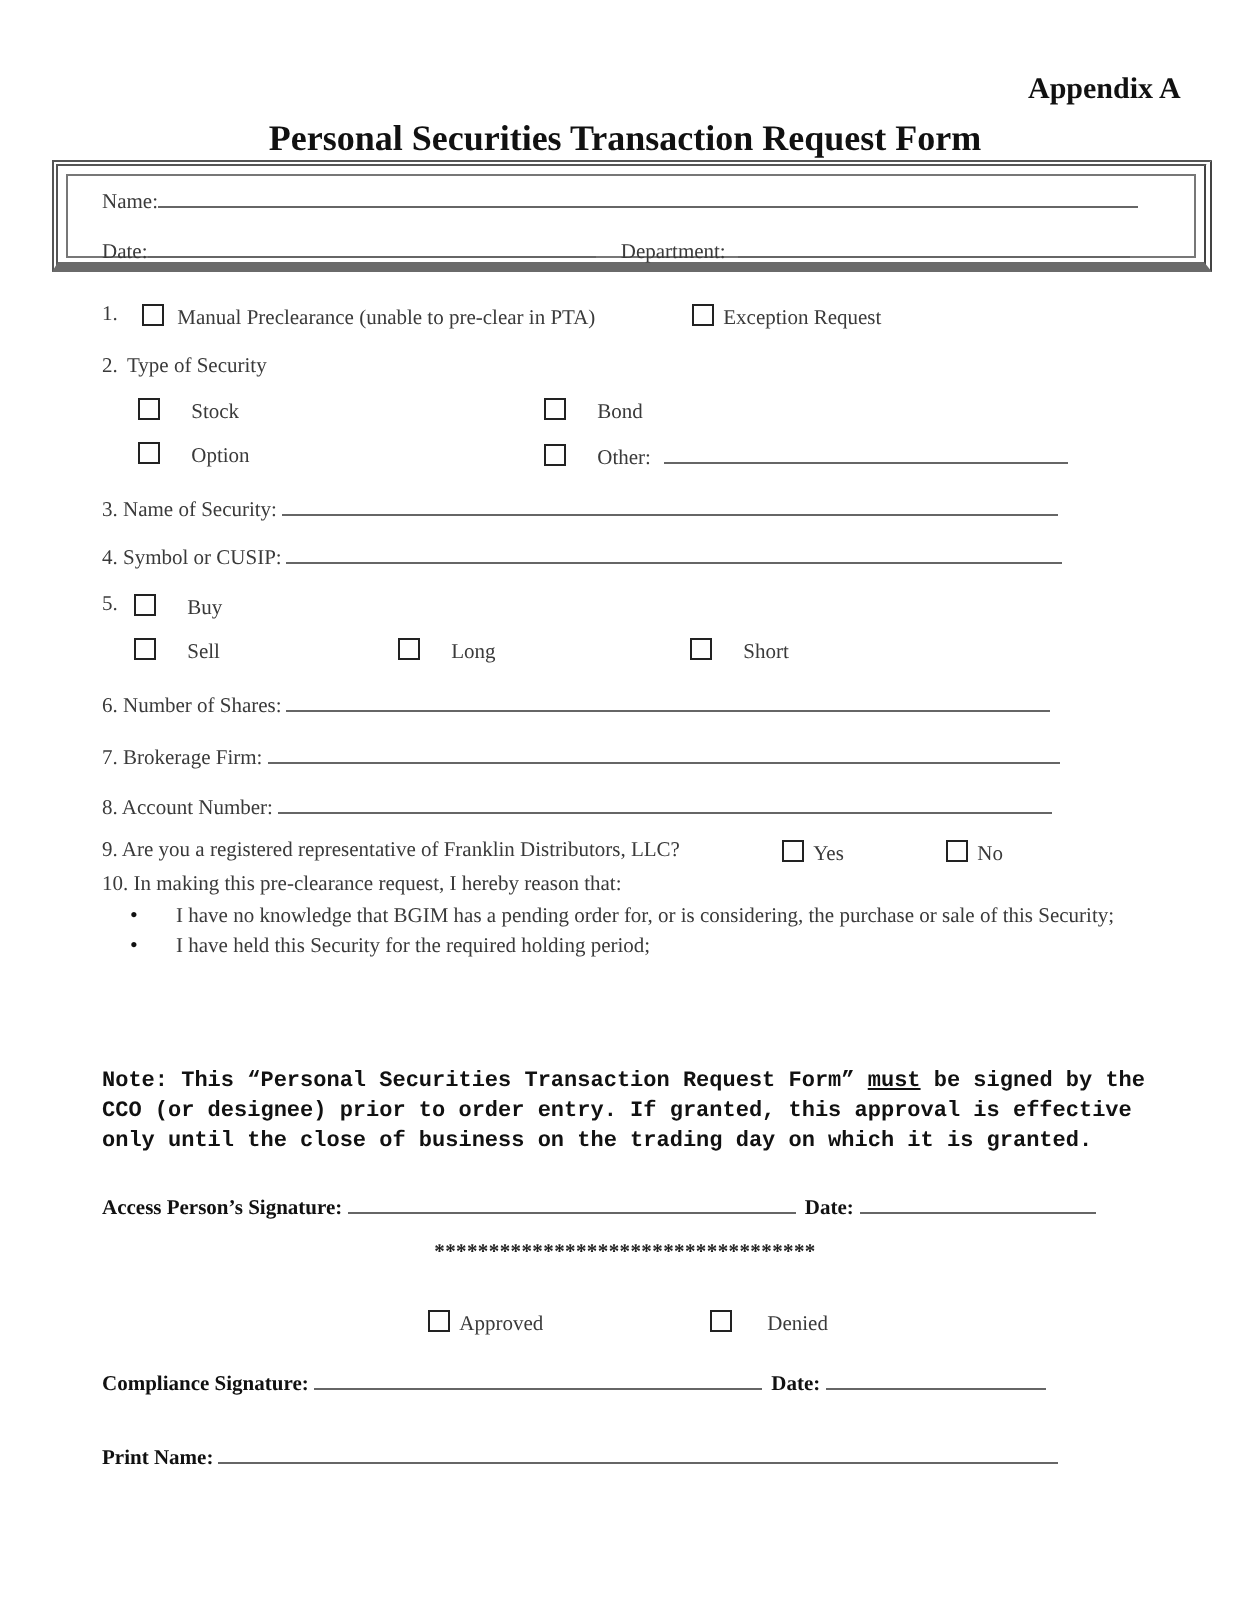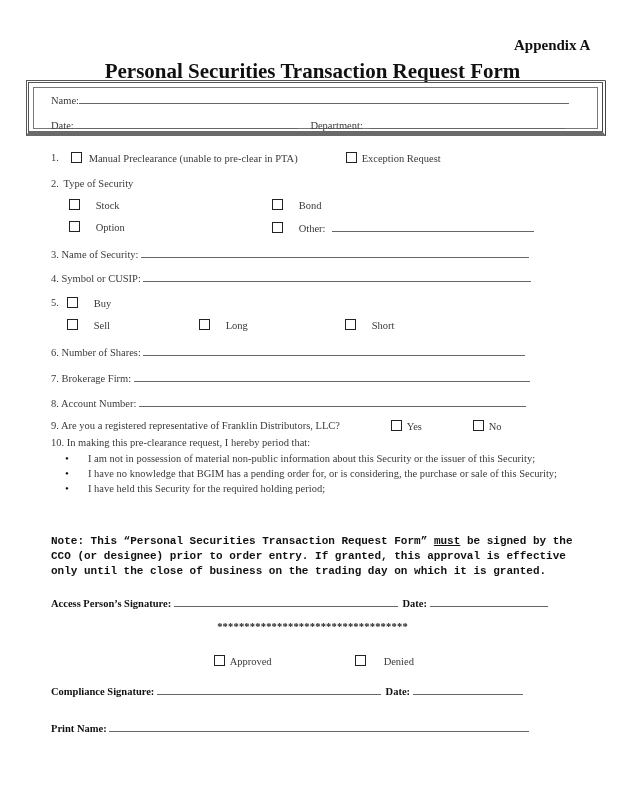--- a/index.html
+++ b/index.html
@@ -1,20 +1,20 @@
 <!DOCTYPE html>
 <html><head>
 <meta charset="utf-8">
 <style>
   * { box-sizing: border-box; margin: 0; padding: 0; }
   html, body { width: 625px; height: 810px; background: #ffffff; overflow: hidden; }
   body { position: relative; font-family: "Liberation Serif", "DejaVu Serif", serif; color: #3a3a3a; font-size: 10.5px; }
   .abs { position: absolute; white-space: nowrap; }
   .appendix { top: 37px; left: 514px; font-size: 15px; font-weight: bold; color: #111; }
-  .title { top: 59px; left: 0; width: 625px; text-align: center; font-size: 21px; font-weight: bold; color: #111; }
+  .title { top: 59px; left: 0; width: 625px; text-align: center; font-size: 18px; font-weight: bold; color: #111; }
   .outer-box { position: absolute; left: 26px; top: 80px; width: 580px; height: 56px; border: 3px double #555; border-right: 4px double #444; border-bottom: 5px solid #6a6a6a; }
   .inner-box { position: absolute; left: 4px; top: 4px; right: 4px; bottom: 2px; border: 1px solid #777; }
   .line { display: inline-block; border-bottom: 1px solid #666; height: 11px; vertical-align: baseline; }
   .cb { display: inline-block; width: 11px; height: 11px; border: 1.3px solid #222; vertical-align: -1px; }
   .bold { font-weight: bold; color: #111; }
   .note { top: 534px; left: 51px; width: 540px; font-size: 11px; line-height: 15px; white-space: normal; font-family: Liberation Mono, monospace; }
   .note u { text-decoration: underline; }
   ul.certs { list-style: none; }
   ul.certs li { position: relative; padding-left: 27px; line-height: 15.2px; }
   ul.certs li::before { content: "\2022"; position: absolute; left: 4px; color: #111; font-size: 11px; }
@@ -124,25 +124,24 @@
   <span class="cb"></span>
   <span style="margin-left:2px;">Yes</span>
 </div>
 <div class="abs" style="top:420px; left:473px;">
   <span class="cb"></span>
   <span style="margin-left:2px;">No</span>
 </div>
 
 <div class="abs" style="top:437px; left:51px;">
   <span>10.</span>
-  <span>In making this pre-clearance request, I hereby period that:</span>
+  <span>In making this pre-clearance request, I hereby reason that:</span>
 </div>
 <div class="abs" style="top:451px; left:61px;">
   <ul class="certs">
-    <li>I am not in possession of material non-public information about this Security or the issuer of this Security;</li>
     <li>I have no knowledge that BGIM has a pending order for, or is considering, the purchase or sale of this Security;</li>
     <li>I have held this Security for the required holding period;</li>
   </ul>
 </div>
 
 <div class="abs note bold"><span>Note:  This “Personal Securities Transaction Request Form” </span><u>must</u><span> be signed by the CCO (or designee) prior to order entry.  If granted, this approval is effective only until the close of business on the trading day on which it is granted.</span></div>
 
 <div class="abs bold" style="top:596px; left:51px;">
   <span>Access Person’s Signature:</span>
   <span class="line" style="width:224px;"></span>

